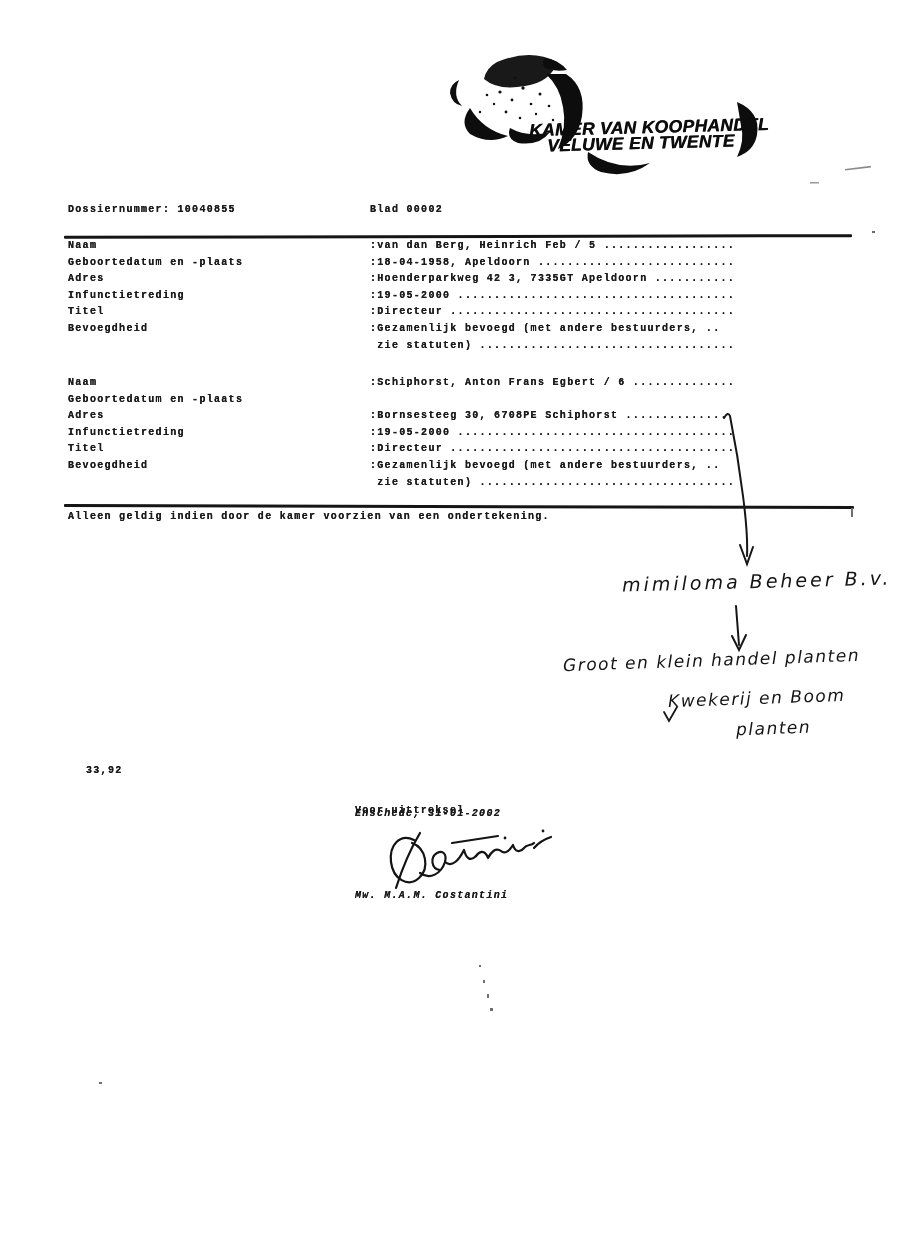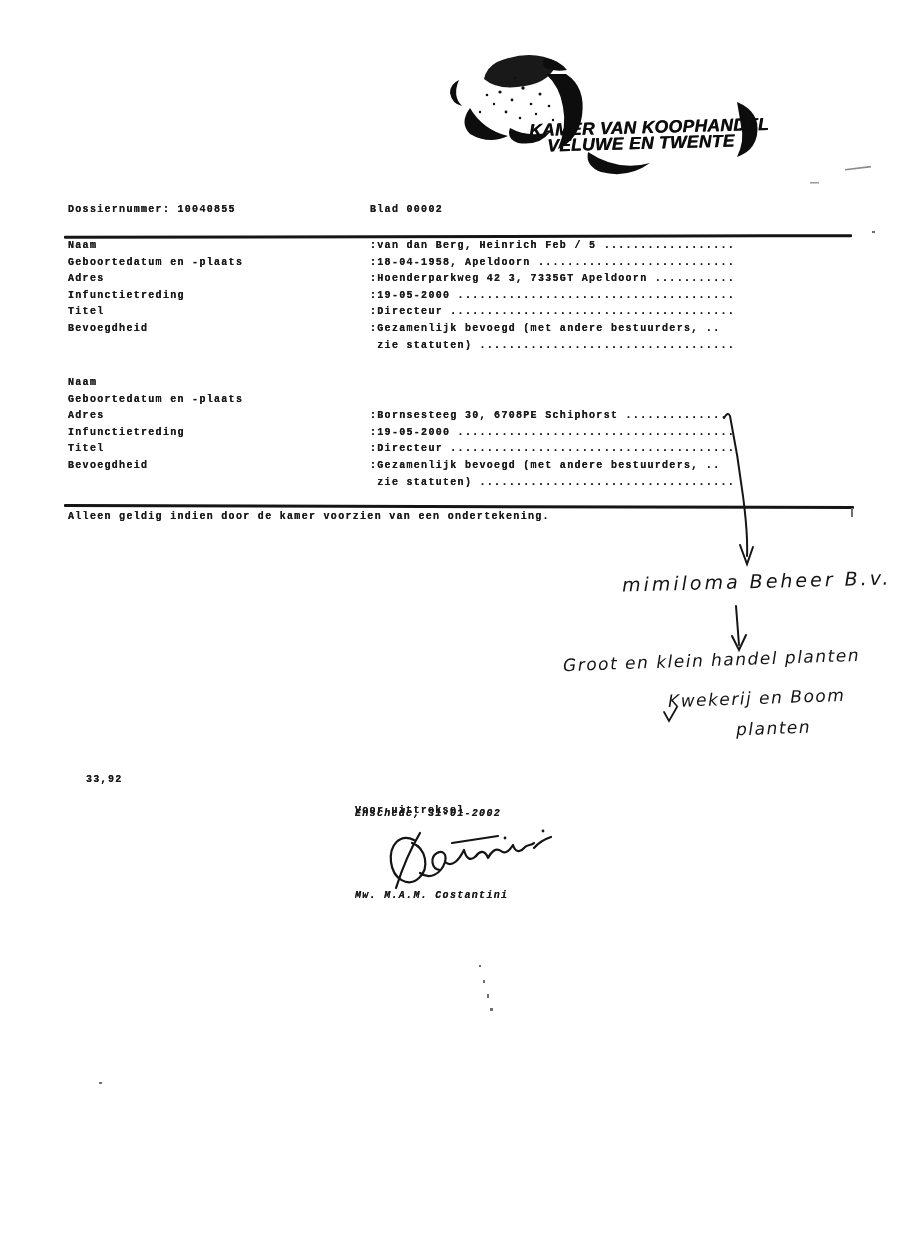--- a/index.html
+++ b/index.html
@@ -91,21 +91,21 @@
     <div class="trow mono"><span class="lbl">Naam</span><span class="val">:van dan Berg, Heinrich Feb / 5 ..................</span></div>
     <div class="trow mono"><span class="lbl">Geboortedatum en -plaats</span><span class="val">:18-04-1958, Apeldoorn ...........................</span></div>
     <div class="trow mono"><span class="lbl">Adres</span><span class="val">:Hoenderparkweg 42 3, 7335GT Apeldoorn ...........</span></div>
     <div class="trow mono"><span class="lbl">Infunctietreding</span><span class="val">:19-05-2000 ......................................</span></div>
     <div class="trow mono"><span class="lbl">Titel</span><span class="val">:Directeur .......................................</span></div>
     <div class="trow mono"><span class="lbl">Bevoegdheid</span><span class="val">:Gezamenlijk bevoegd (met andere bestuurders, ..</span></div>
     <div class="trow mono"><span class="lbl"></span><span class="val"> zie statuten) ...................................</span></div>
   </div>
 
   <div class="abs" style="left:68px;top:377px;width:784px;">
-    <div class="trow mono"><span class="lbl">Naam</span></div>
+    <div class="trow mono"><span class="lbl">Naam</span><span class="val">:Schiphorst, Anton Frans Egbert / 6 ..............</span></div>
     <div class="trow mono"><span class="lbl">Geboortedatum en -plaats</span></div>
     <div class="trow mono"><span class="lbl">Adres</span><span class="val">:Bornsesteeg 30, 6708PE Schiphorst ..............</span></div>
     <div class="trow mono"><span class="lbl">Infunctietreding</span><span class="val">:19-05-2000 ......................................</span></div>
     <div class="trow mono"><span class="lbl">Titel</span><span class="val">:Directeur .......................................</span></div>
     <div class="trow mono"><span class="lbl">Bevoegdheid</span><span class="val">:Gezamenlijk bevoegd (met andere bestuurders, ..</span></div>
     <div class="trow mono"><span class="lbl"></span><span class="val"> zie statuten) ...................................</span></div>
   </div>
 
   <div class="rule" style="left:64px;top:505px;width:790px;transform:rotate(0.15deg);"></div>
   <div class="speck" style="left:851px;top:508px;width:2px;height:9px;"></div>
@@ -136,21 +136,21 @@
     </g>
 
     <path d="M664,712 l5,9 l8,-14" stroke="#161616" stroke-width="1.8" fill="none" stroke-linecap="round"></path>
   </svg>
 
   <div class="hand" style="left:622px;top:570px;font-size:19px;letter-spacing:3px;transform:rotate(-1.5deg);">mimiloma Beheer B.v.</div>
   <div class="hand" style="left:563px;top:650px;font-size:17px;letter-spacing:1.5px;transform:rotate(-2deg);">Groot en klein handel planten</div>
   <div class="hand" style="left:668px;top:688px;font-size:17px;letter-spacing:1.5px;transform:rotate(-2deg);">Kwekerij en Boom</div>
   <div class="hand" style="left:736px;top:718px;font-size:17px;letter-spacing:1.5px;transform:rotate(-2deg);">planten</div>
 
-  <div class="abs mono" style="left:86px;top:765px;margin-top:9px;">33,92</div>
+  <div class="abs mono" style="left:86px;top:765px;">33,92</div>
   <div class="abs mono" style="left:355px;top:808px;font-style:italic;">Enschede, 31-01-2002</div>
   <div class="abs mono" style="left:355px;top:805px;">Voor uittreksel</div>
   <div class="abs mono" style="left:355px;top:890px;font-style:italic;">Mw. M.A.M. Costantini</div>
 
   <div class="speck" style="left:479px;top:965px;width:2px;height:2px;"></div>
   <div class="speck" style="left:483px;top:980px;width:2px;height:3px;"></div>
   <div class="speck" style="left:487px;top:994px;width:2px;height:4px;"></div>
   <div class="speck" style="left:490px;top:1008px;width:3px;height:3px;"></div>
   <div class="speck" style="left:99px;top:1082px;width:3px;height:2px;"></div>
   <div class="speck" style="left:872px;top:231px;width:3px;height:2px;"></div>

